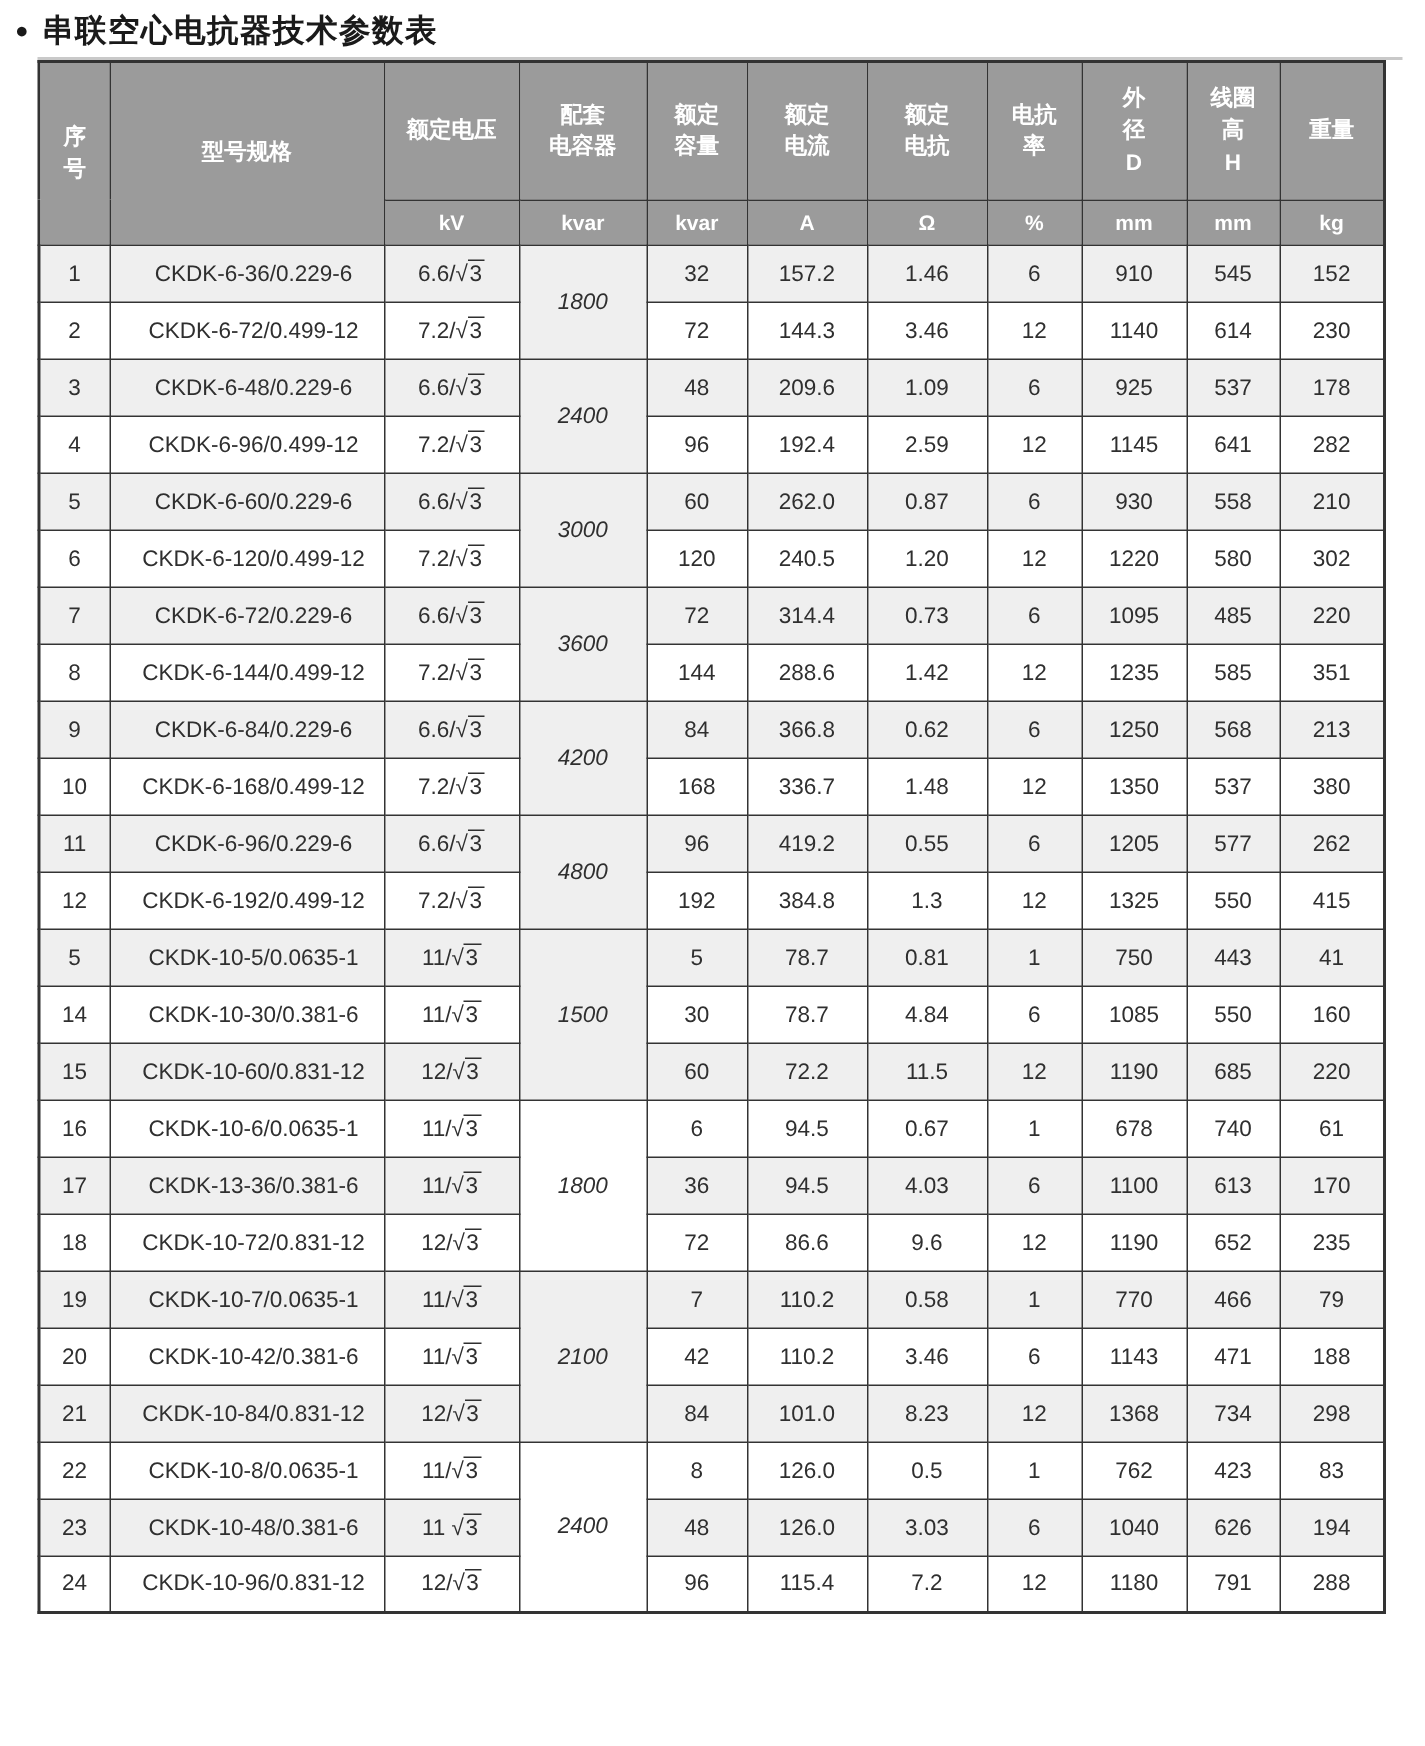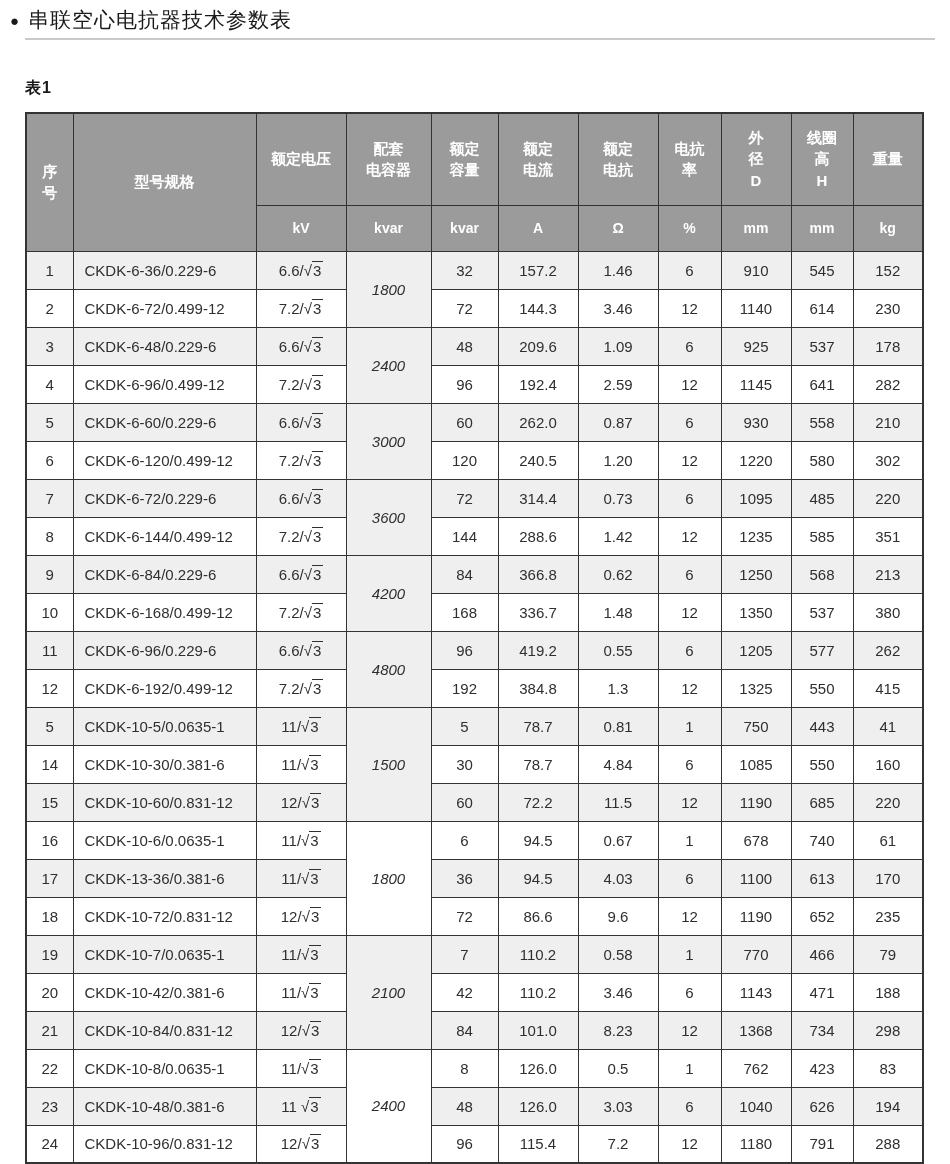--- a/index.html
+++ b/index.html
@@ -10,21 +10,21 @@
     -webkit-font-smoothing:antialiased;
     overflow:hidden;
   }
   .page{padding:6px 0 0 0;}
   .title-bar{
     display:flex;align-items:center;gap:9px;
     padding-left:10px;height:28px;
   }
   .bullet{font-size:15px;line-height:1;color:var(--title-color,#1a1a1a);}
   .page-title{
-    font-size:21px;font-weight:normal;letter-spacing:1px;
+    font-size:21px;font-weight:bold;letter-spacing:1px;
     color:var(--title-color,#1a1a1a);
   }
   .title-rule{
     margin-left:25px;width:910px;height:2px;
     background:var(--rule,#c9c9c9);margin-top:4px;
   }
   .table-label{
     margin:38px 0 13px 25px;
     font-size:16px;font-weight:bold;color:#1a1a1a;letter-spacing:1px;
   }
@@ -38,40 +38,39 @@
     border:1px solid var(--border,#333333);
     text-align:center;vertical-align:middle;
     padding:0 2px;overflow:hidden;
   }
   thead th{
     background:var(--header-bg,#9b9b9b);
     color:var(--header-text,#ffffff);
     font-weight:bold;font-size:15px;line-height:1.45;
   }
   thead tr.head-main{height:92px;}
-  thead tr.head-units{height:46px;}
+  thead tr.head-units{height:30px;}
   thead tr.head-units th{font-size:14px;}
   tbody tr{height:38px;}
   tbody td{font-size:15px;background:#ffffff;}
   tbody tr.alt td{background:var(--row-alt-bg,#efefef);}
   tbody td.cap-cell{background:#ffffff;font-style:italic;}
-  tbody td.model-cell{text-align:left;padding-left:11px;}
+  tbody td.model-cell{text-align:center;padding-left:11px;}
   .rad{border-top:1px solid #2f2f2f;padding:0 2px 0 1px;}
 </style>
 </head>
 <body style="--header-bg: #9b9b9b; --header-text: #ffffff; --row-alt-bg: #efefef; --border: #333333; --title-color: #1a1a1a; --rule: #c9c9c9;">
 
 <div class="page">
   <div class="title-bar">
     <span class="bullet">●</span>
     <span class="page-title">串联空心电抗器技术参数表</span>
   </div>
   <div class="title-rule"></div>
 
-  <div class="table-label">表1</div>
 
   <table>
     <colgroup>
       <col style="width:47px">
         <col style="width:183px">
         <col style="width:90px">
       <col style="width:85px">
         <col style="width:67px">
         <col style="width:80px">
       <col style="width:80px">

